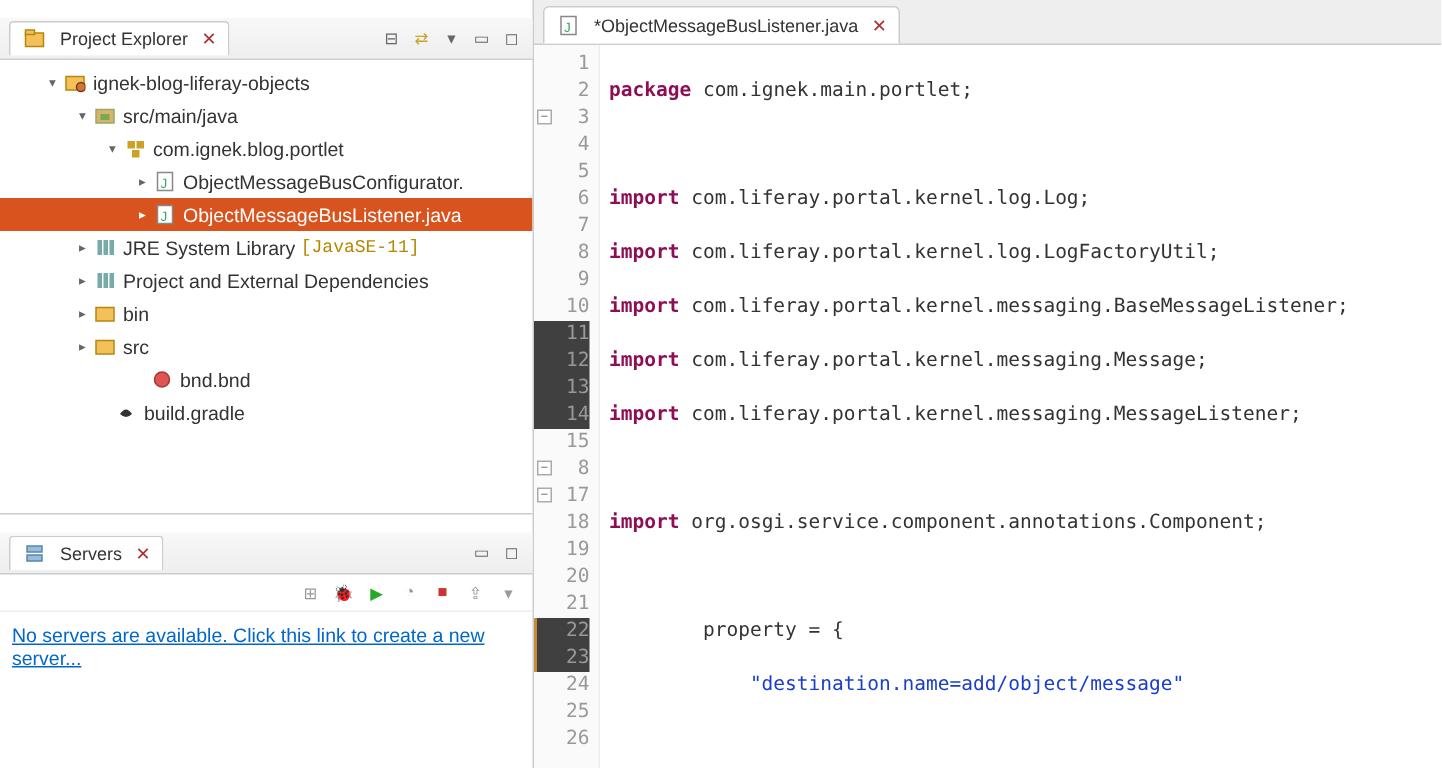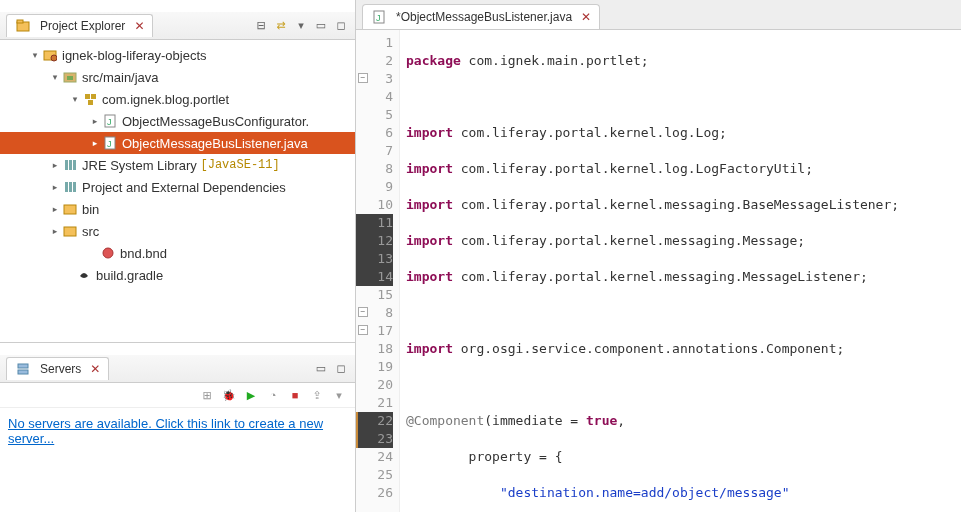--- a/index.html
+++ b/index.html
@@ -264,21 +264,20 @@
 <div class="line"><span class="kw">package</span><span> com.ignek.main.portlet;</span></div>
 <div class="line"></div>
 <div class="line"><span class="kw">import</span><span> com.liferay.portal.kernel.log.Log;</span></div>
 <div class="line"><span class="kw">import</span><span> com.liferay.portal.kernel.log.LogFactoryUtil;</span></div>
 <div class="line"><span class="kw">import</span><span> com.liferay.portal.kernel.messaging.BaseMessageListener;</span></div>
 <div class="line"><span class="kw">import</span><span> com.liferay.portal.kernel.messaging.Message;</span></div>
 <div class="line"><span class="kw">import</span><span> com.liferay.portal.kernel.messaging.MessageListener;</span></div>
 <div class="line"></div>
 <div class="line"><span class="kw">import</span><span> org.osgi.service.component.annotations.Component;</span></div>
 <div class="line"></div>
-<div class="line"><span class="ann">@Component</span><span>(immediate = </span><span class="kw">true</span><span>,</span></div>
 <div class="line"><span>        property = {</span></div>
 <div class="line"><span>            </span><span class="str">"destination.name=add/object/message"</span></div>
 
 
 
 
 
 
 
 

